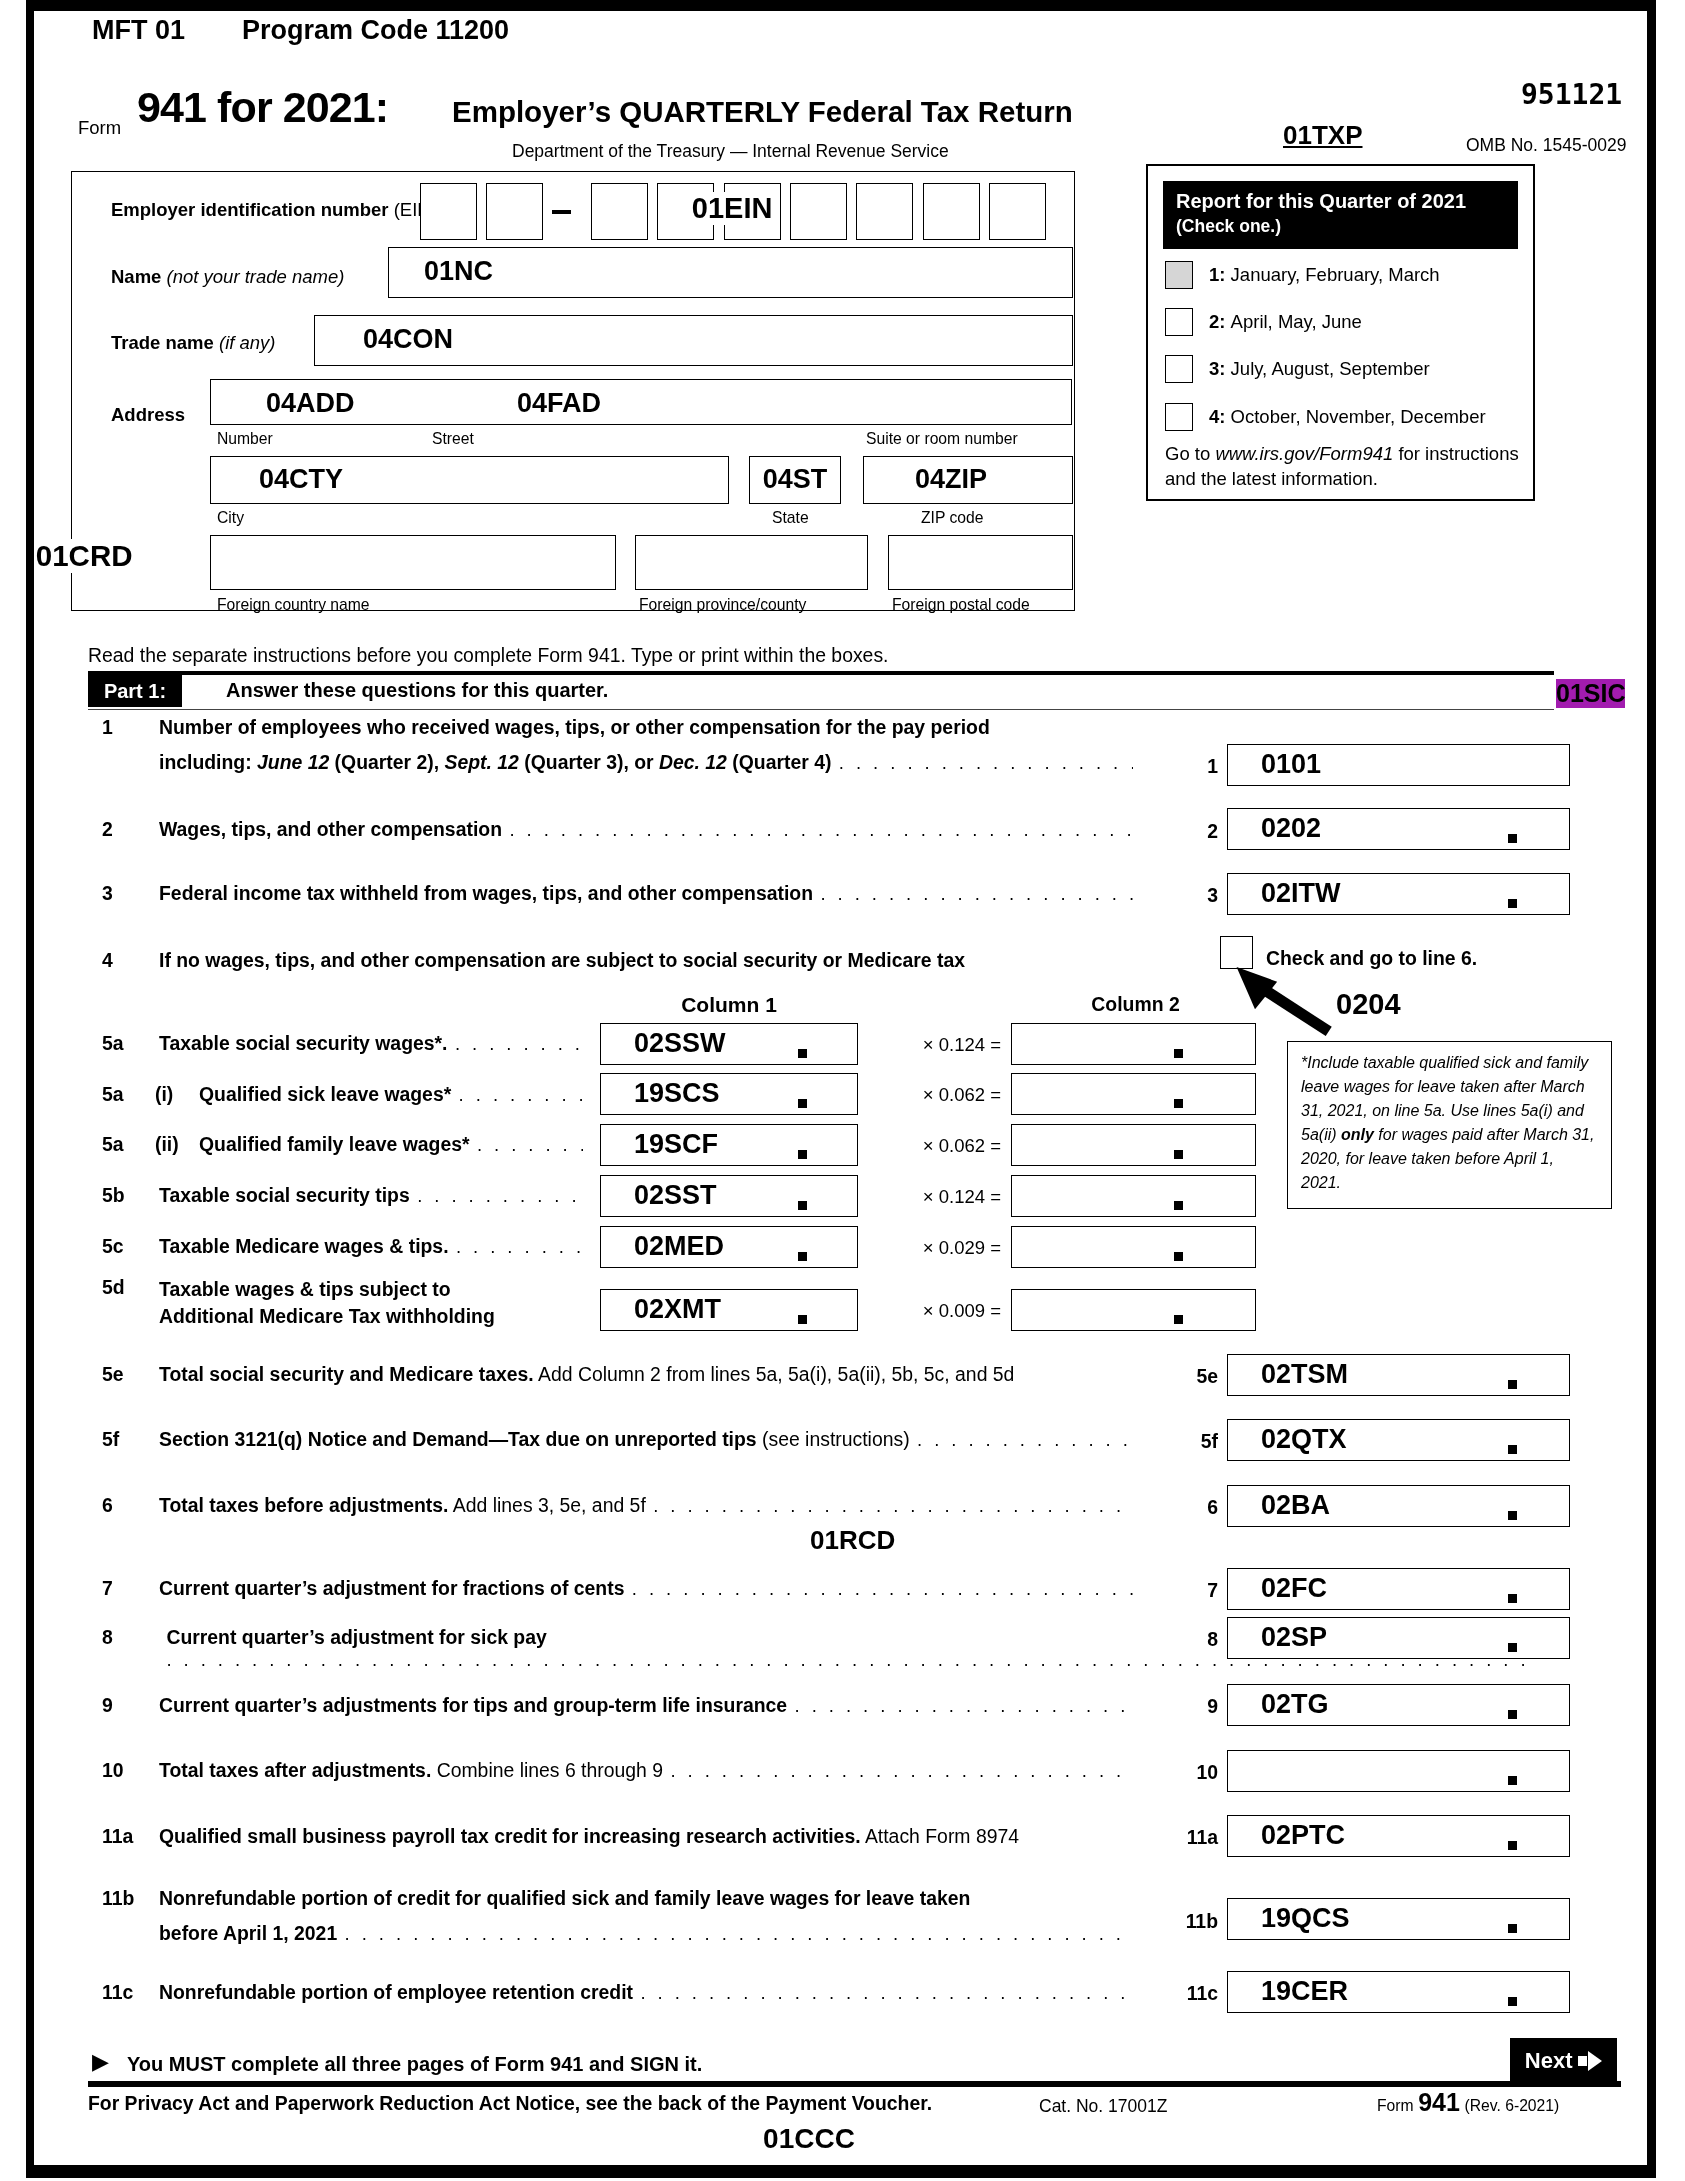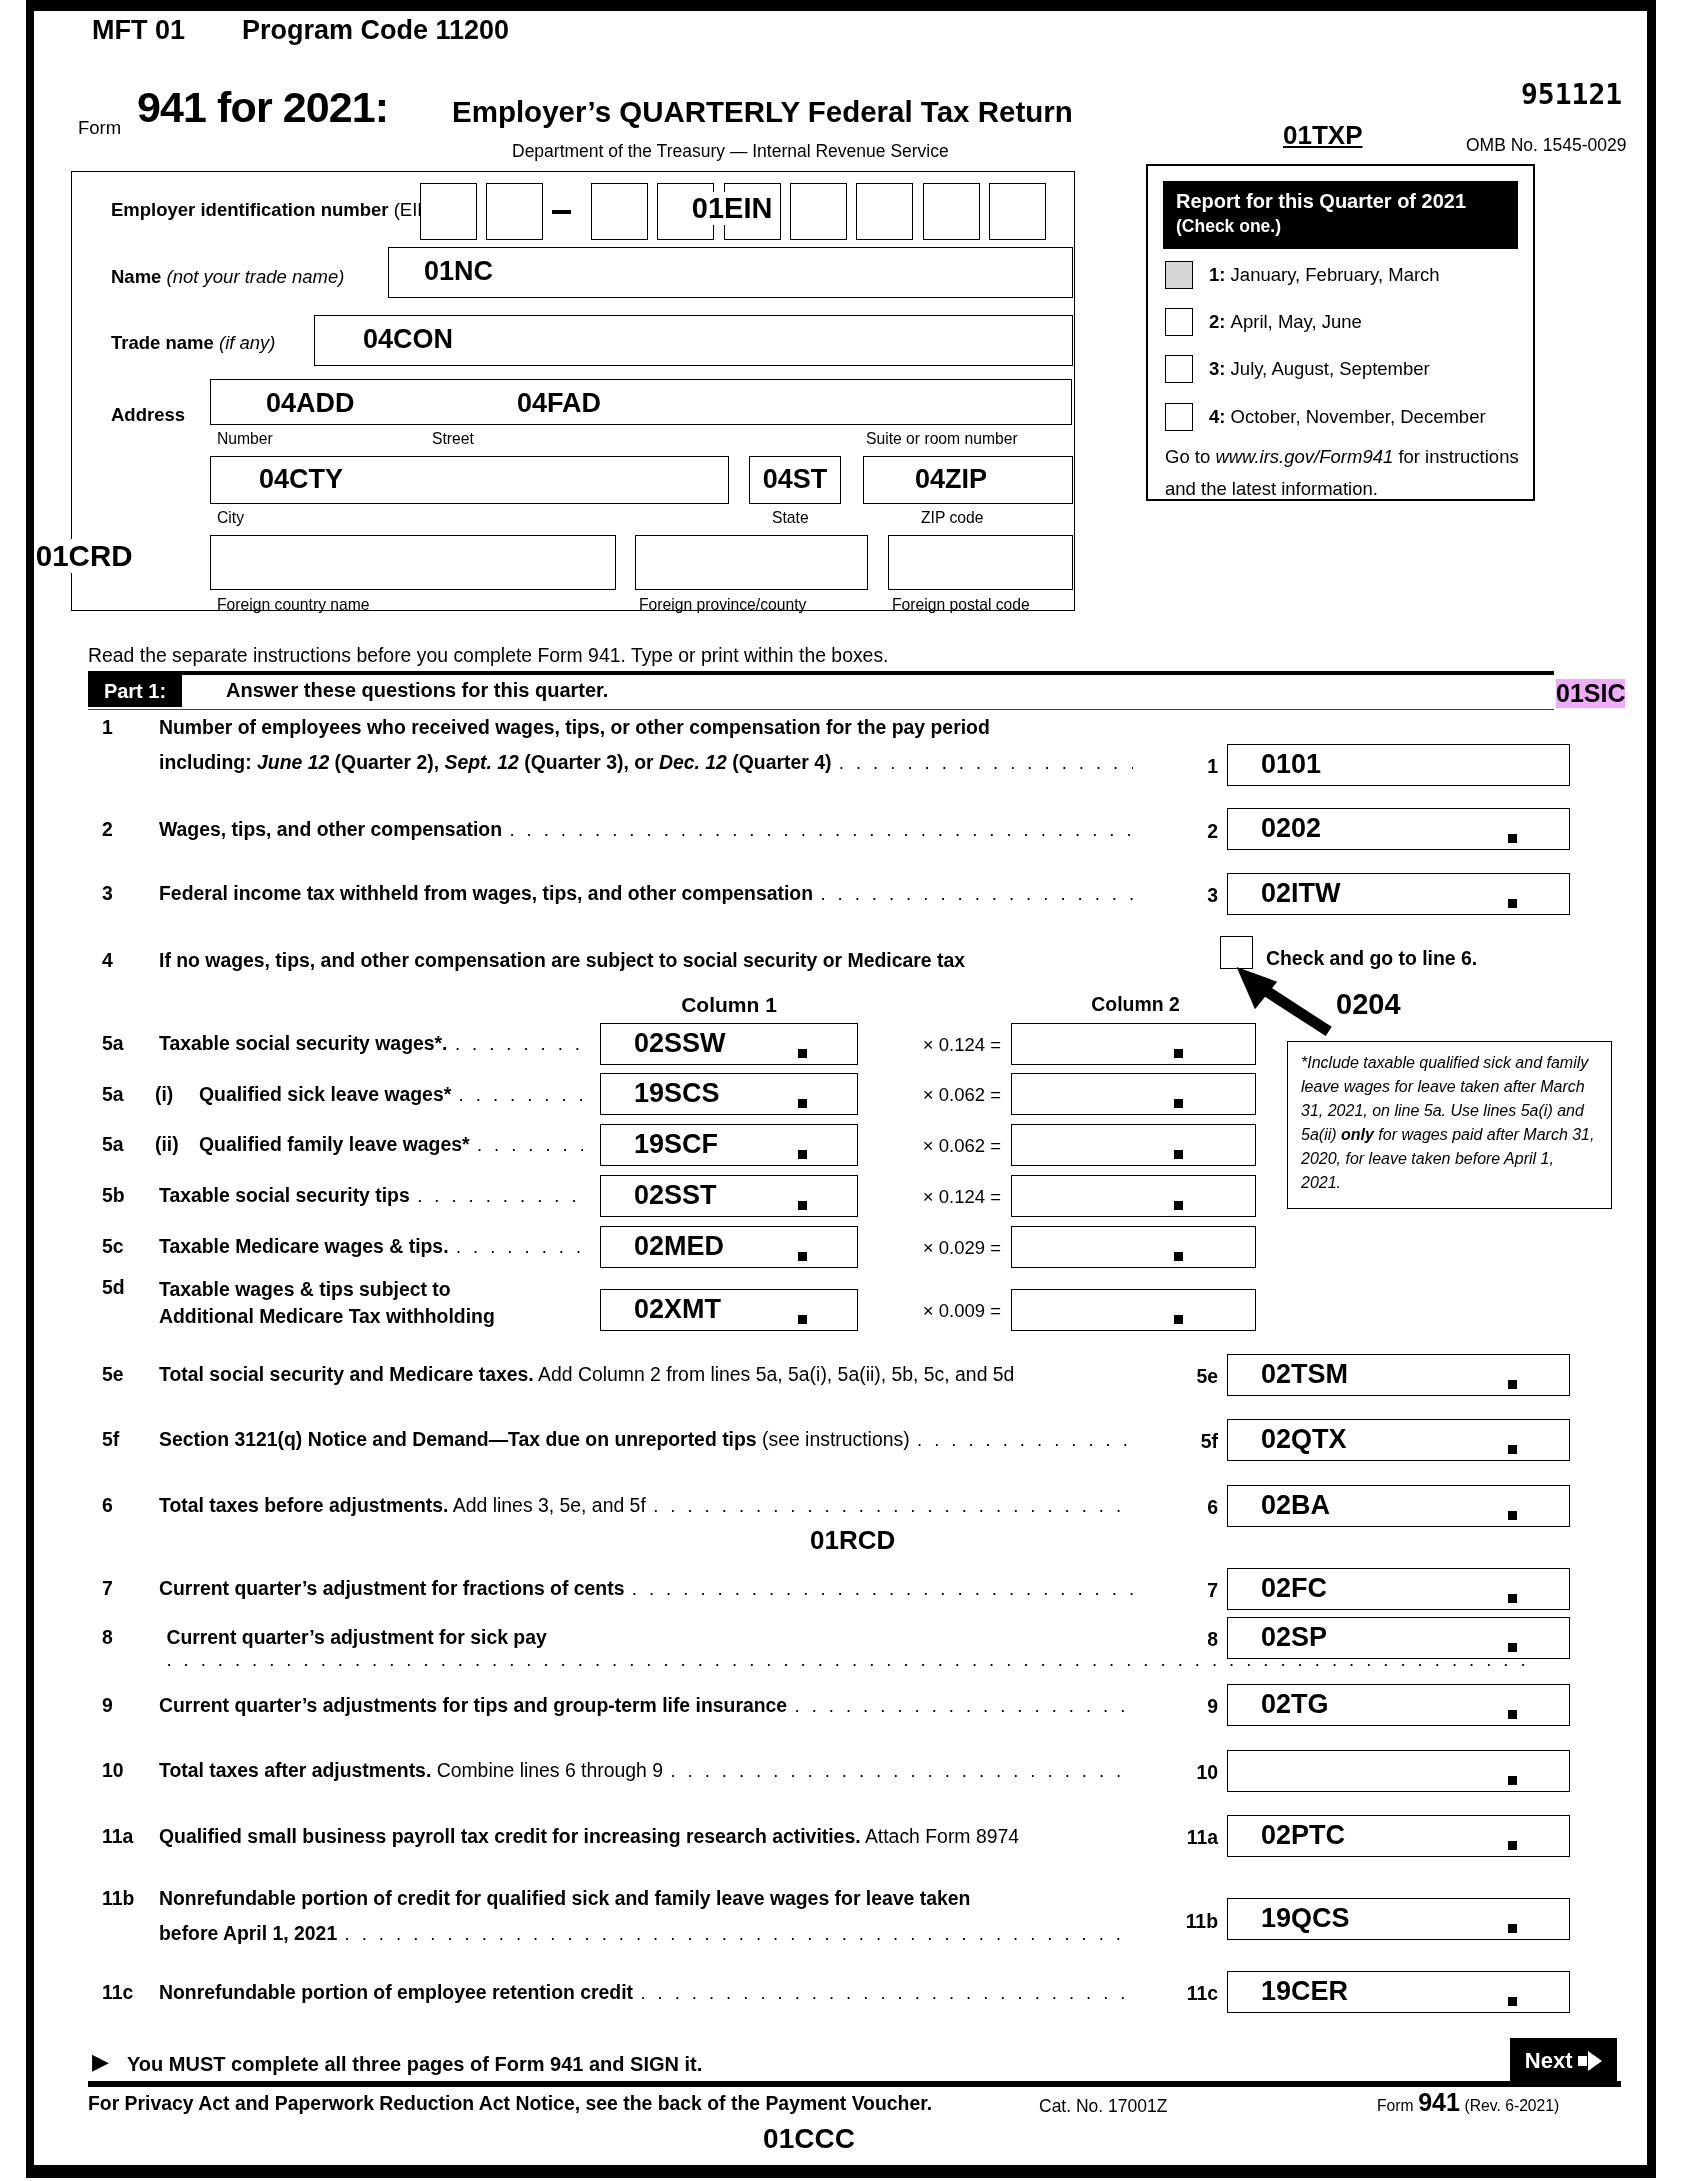--- a/index.html
+++ b/index.html
@@ -87,21 +87,21 @@
   <div class="abs sub" style="left:892px;top:596px;">Foreign postal code</div>
 
   <div class="abs b" style="left:34px;top:539px;font-size:29.5px;background:#fff;padding:0 1.8px;">01CRD</div>
 
   <div class="box" style="left:1146px;top:164px;width:389px;height:337px;border-width:2.8px;"></div>
   <div class="abs" style="left:1163px;top:181px;width:355px;height:68px;background:#000;color:#fff;box-sizing:border-box;padding:9.2px 0 0 13px;">
     <div class="b" style="font-size:20px;">Report for this Quarter of 2021</div>
     <div class="b" style="font-size:17.5px;margin-top:2.8px;">(Check one.)</div>
   </div>
   <div id="quarter-options"></div>
-  <div class="abs" style="left:1165px;top:441px;width:362px;font-size:18.5px;line-height:32px;">
+  <div class="abs" style="left:1165px;top:441px;width:362px;font-size:18.5px;line-height:25px;">
     <span>Go to </span><span class="i">www.irs.gov/Form941</span><span> for instructions and the latest information.</span>
   </div>
 
   <div class="abs" style="left:88px;top:644px;font-size:19.4px;">Read the separate instructions before you complete Form 941. Type or print within the boxes.</div>
 
   <div class="abs" style="left:88px;top:671px;width:1466px;height:39px;border-top:4.6px solid #000;border-bottom:1.8px solid #444;box-sizing:border-box;">
     <div class="abs b" style="left:0;top:0;width:94px;height:32px;background:#000;color:#fff;font-size:20px;text-align:center;line-height:32px;">Part 1:</div>
     <div class="abs b" style="left:138px;top:3.7px;font-size:20px;">Answer these questions for this quarter.</div>
   </div>
 
@@ -318,16 +318,16 @@
     <div class="abs b" style="left: 1137px; top: 1910px; width: 81px; text-align: right; font-size: 19.4px;">11b</div>
     <div class="box" style="left: 1227px; top: 1898px; width: 343px; height: 42px; line-height: 39px;"><span class="val" style="padding-left: 33px;">19QCS</span><span class="sq" style="right: 52px; top: 25px;"></span></div>
     <div class="abs b" style="left: 102px; top: 1981px; width: 51px; font-size: 19.4px;">11c</div>
     <div class="abs row-flex" style="left: 159px; top: 1981px; width: 981px;">
       <span style="font-weight: bold; white-space: pre;">Nonrefundable portion of employee retention credit</span>
       <span class="leader">................................................................................</span>
     </div>
     <div class="abs b" style="left: 1137px; top: 1982px; width: 81px; text-align: right; font-size: 19.4px;">11c</div>
     <div class="box" style="left: 1227px; top: 1971px; width: 343px; height: 42px; line-height: 39px;"><span class="val" style="padding-left: 33px;">19CER</span><span class="sq" style="right: 52px; top: 25px;"></span></div>
     <div class="abs b" style="left:810px;top:1525px;font-size:26px;">01RCD</div>
-    <div class="abs b" style="left:1556px;top:679px;font-size:25px;background:#f0abfc;">01SIC</div>
+    <div class="abs b" style="left:1556px;top:679px;font-size:25px;background:#a21caf;">01SIC</div>
     <div id="frame"></div>
   </div>
 
 
 </body></html>

